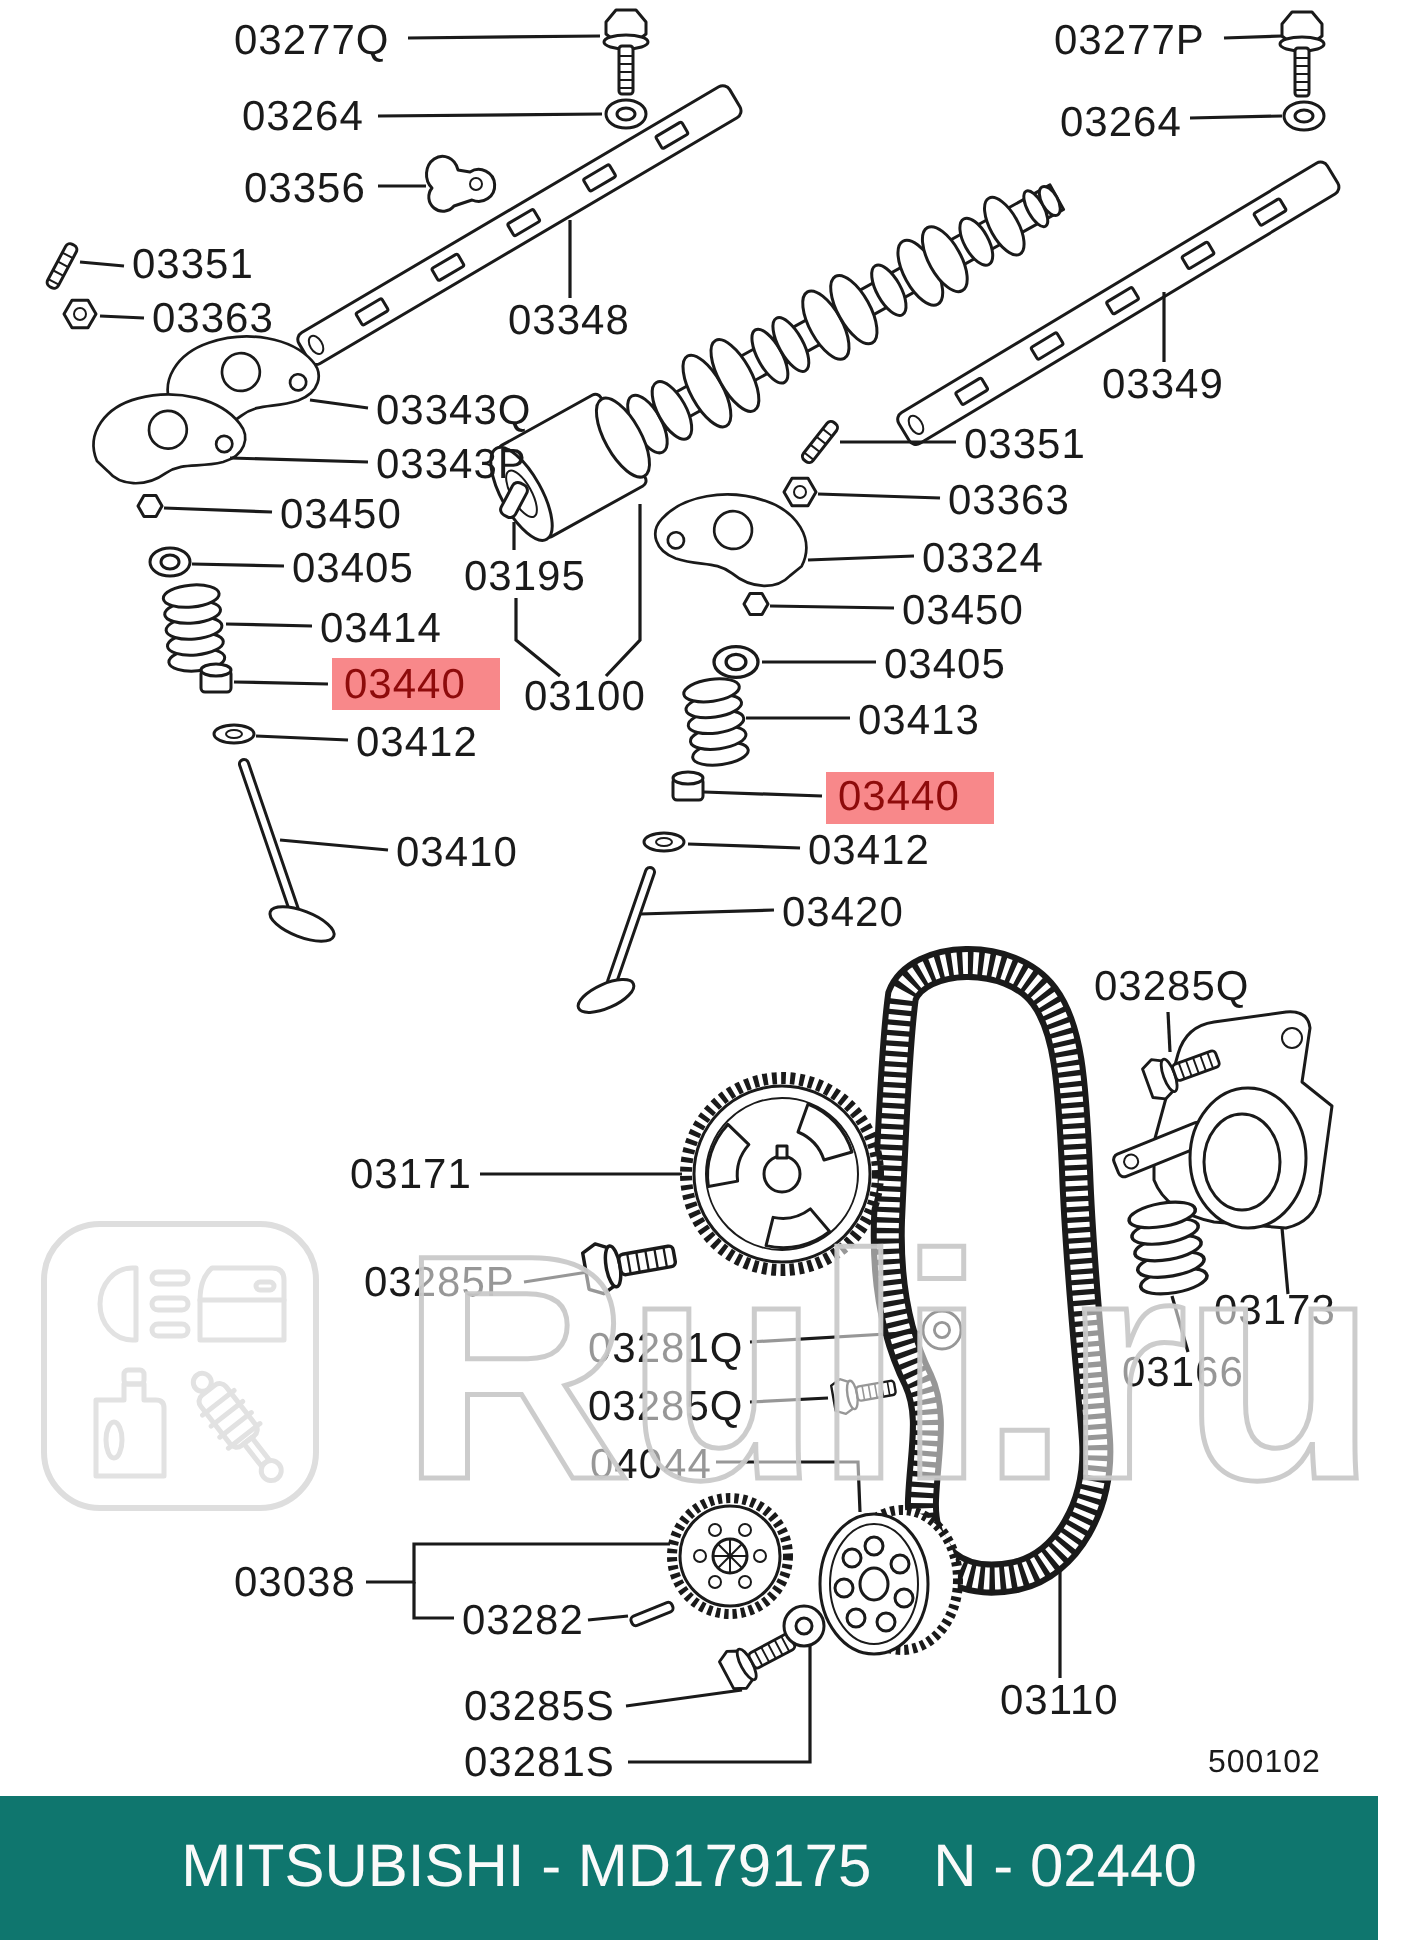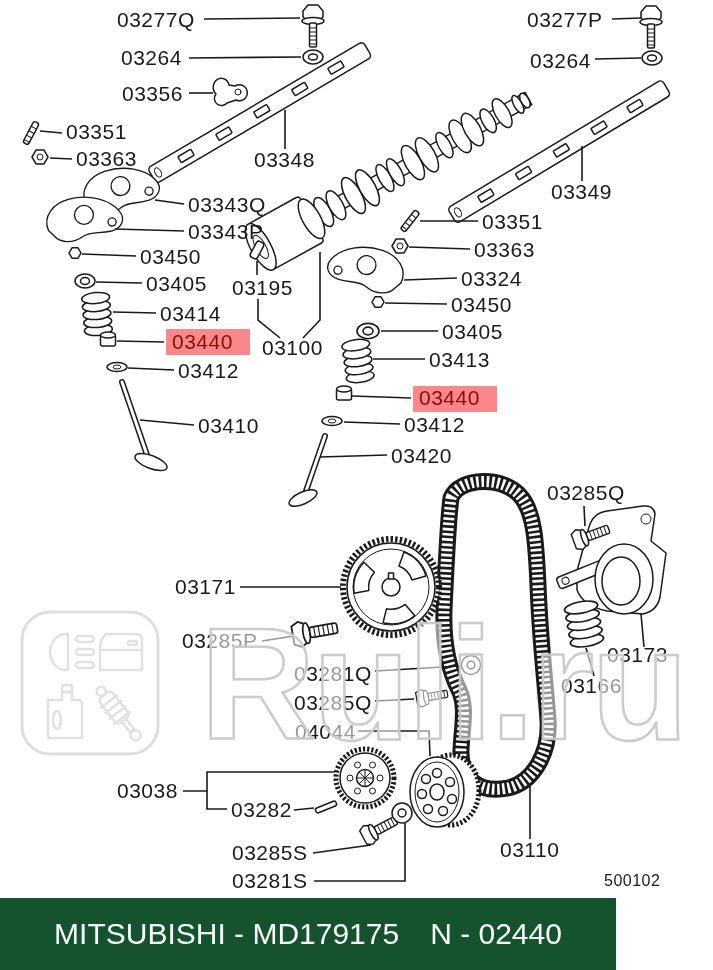--- a/index.html
+++ b/index.html
@@ -16,21 +16,21 @@
   .stem{fill:none;stroke:#1a1a1a;stroke-width:6;stroke-linecap:round}
   .stem-i{fill:none;stroke:#ffffff;stroke-width:3;stroke-linecap:round}
   #labels-layer text{font-family:"Liberation Sans","DejaVu Sans",sans-serif;letter-spacing:0.5px}
   
   .wm-text{position:absolute;left:200px;top:604px;z-index:6;pointer-events:none;
            font-size:160px;font-weight:bold;line-height:1;letter-spacing:-3px;
            color:rgba(255,255,255,0.55);-webkit-text-stroke:2.5px rgba(201,201,201,0.95)}
   .wm-box{position:absolute;left:20px;top:610px;z-index:5;pointer-events:none}
   .wm-box svg *{vector-effect:none}
   
-  .footer{position:absolute;left:0;top:898px;width:616px;height:72px;background:#14532d;
+  .footer{position:absolute;left:0;top:898px;width:689px;height:72px;background:#0f766e;
           color:#fafafa;display:flex;align-items:center;justify-content:center;gap:31px;
           font-size:30px;z-index:10}
 </style>
 </head>
 <body>
 
 <div class="screen">
 
   <svg id="diagram-svg" width="713" height="898" viewBox="0 0 713 898">
     <defs>

